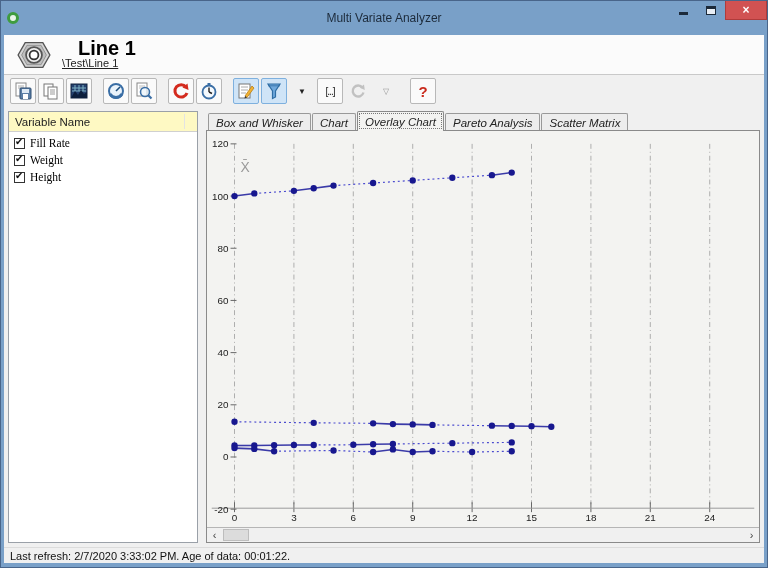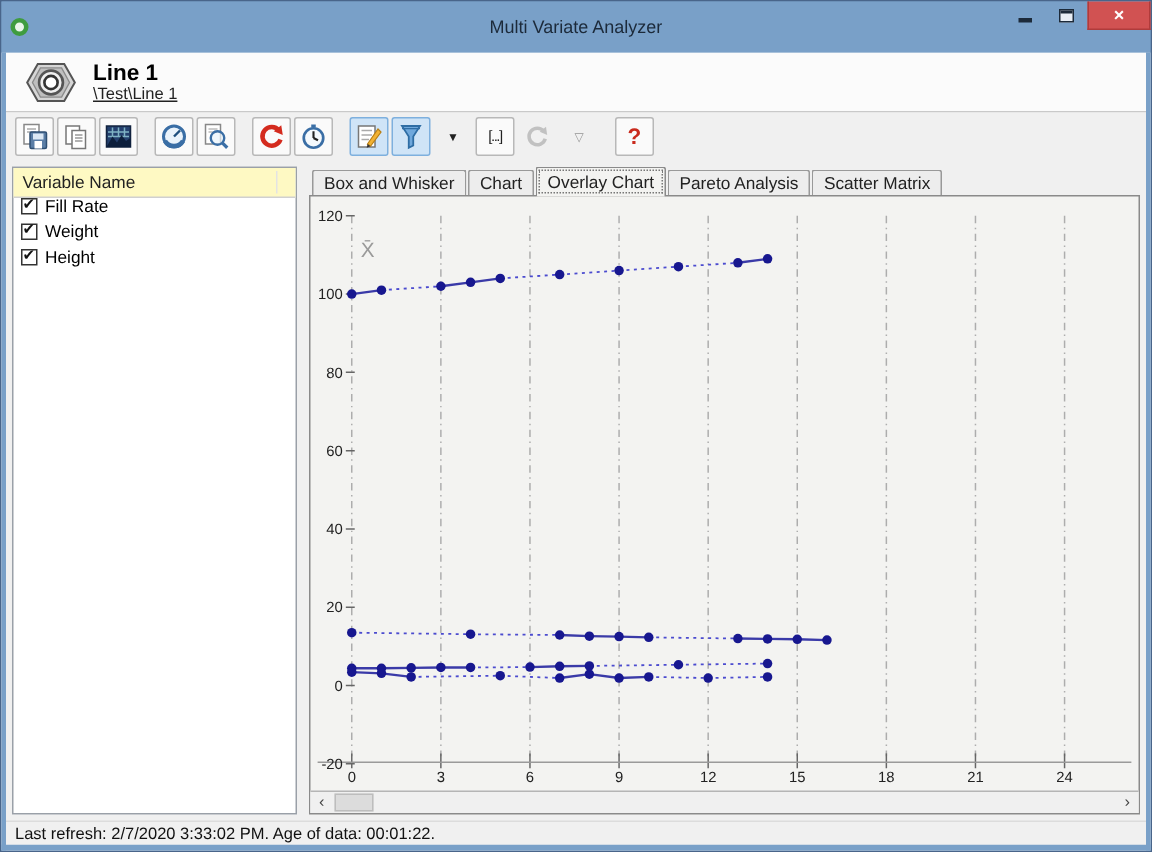--- a/index.html
+++ b/index.html
@@ -13,45 +13,45 @@
   .win-btn { width:28px; height:19px; display:flex; align-items:center; justify-content:center; cursor:default; }
   .min-glyph { width:9px; height:3px; background:#1c2a3a; margin-top:6px; }
   .max-glyph { width:10px; height:9px; border:1px solid #1c2a3a; background:#e8eef5; position:relative; }
   .max-glyph::before { content:""; position:absolute; left:0; right:0; top:0; height:2px; background:#1c2a3a; }
   .close-btn { width:42px; height:19px; background:#d15252; border:1px solid #b03b3b; border-top:none; color:#fff; font-size:12px; font-weight:bold; display:flex; align-items:center; justify-content:center; }
   
   .frame-body { flex:1; border-left:3px solid #79a0c8; border-right:3px solid #79a0c8; border-bottom:4px solid #79a0c8; background:#f0f0f0; display:flex; flex-direction:column; min-height:0; }
   
   .doc-header { height:40px; background:#fbfbfb; border-bottom:1px solid #c9c9c9; display:flex; align-items:center; padding-left:12px; flex:0 0 auto; }
   .nut-icon { margin-right:10px; }
-  .doc-titles .line-title { font-size:15px; font-weight:bold; color:#000; line-height:17px; }
+  .doc-titles .line-title { font-size:20px; font-weight:bold; color:#000; line-height:17px;margin-left:16px; }
   .doc-titles .line-path { font-size:11px; color:#222; line-height:13px;text-decoration:underline; }
   
   .toolbar { height:32px; display:flex; align-items:center; padding-left:6px; gap:2px; flex:0 0 auto; background:#f0f0f0; }
   .tb-group { display:flex; gap:2px; margin-right:9px; }
   .tb-btn { width:26px; height:26px; display:flex; align-items:center; justify-content:center; border:1px solid #b8b8b8; background:#fafafa; border-radius:2px; }
   .tb-btn.active { background:#cfe4f7; border-color:#7eb0de; }
   .tb-btn.flat { border-color:transparent; background:transparent; }
   .tb-btn.disabled { opacity:.45; }
   .tb-glyph { font-size:11px; color:#222; }
   .tb-glyph.small { font-size:8px; }
   .tb-glyph.help { color:#c92a1d; font-weight:bold; font-size:15px; }
   .tb-glyph.ellipsis { font-size:10px; letter-spacing:-1px; }
   
   .main { flex:1; display:flex; padding:4px; min-height:0; }
   .var-panel { width:190px; background:#fff; border:1px solid #9aa0a8; display:flex; flex-direction:column; }
   .var-header { height:20px; border-bottom:1px solid #d0d0d0; display:flex; align-items:center; padding-left:6px; font-size:11.5px; color:#222; background:#fef9c3; position:relative; }
   .var-header::after { content:""; position:absolute; right:12px; top:2px; bottom:2px; width:1px; background:#e3e3e3; }
-  .var-row { height:17px; display:flex; align-items:flex-start; padding-left:5px; font-size:11.5px; color:#000; }
+  .var-row { height:17px; display:flex; align-items:flex-end; padding-left:5px; font-size:11.5px; color:#000;font-family:Liberation Serif, serif; }
   .checkbox { width:11px; height:11px; border:1px solid #333; background:#fff; margin-right:5px; position:relative; flex:0 0 auto; }
   .checkbox::after { content:"✔"; position:absolute; left:0px; top:-3px; font-size:10px; color:#111; }
   .splitter { width:8px; }
   
   .tab-area { flex:1; display:flex; flex-direction:column; min-width:0; }
-  .tab-strip { height:20px; display:flex; align-items:flex-end; padding-left:2px; flex:0 0 auto; }
+  .tab-strip { height:20px; display:flex; align-items:flex-end; padding-left:2px; flex:0 0 auto;font-style:italic; }
   .tab { height:18px; padding:0 7px; font-size:11.5px; color:#222; background:#ededed; border:1px solid #999; border-bottom:none; border-radius:2px 2px 0 0; display:flex; align-items:center; margin-right:1px; }
   .tab.active { height:20px; background:#f3f3f1; border-color:#8a8a8a; position:relative; z-index:2; outline:1px dotted #777; outline-offset:-3px; }
   .tab-page { flex:1; border:1px solid #8a8a8a; background:#f3f3f1; margin-top:-1px; display:flex; flex-direction:column; min-height:0; }
   .chart-svg { display:block; flex:1; }
   
   .hscroll { height:15px; border-top:1px solid #b5b5b5; background:#f0f0f0; display:flex; align-items:stretch; flex:0 0 auto; }
   .sb-btn { width:15px; display:flex; align-items:center; justify-content:center; font-size:11px; color:#444; background:#f0f0f0; }
   .sb-track { flex:1; position:relative; }
   .sb-thumb { position:absolute; left:1px; top:1px; bottom:1px; width:26px; background:#dcdcdc; border:1px solid #bdbdbd; }
   

